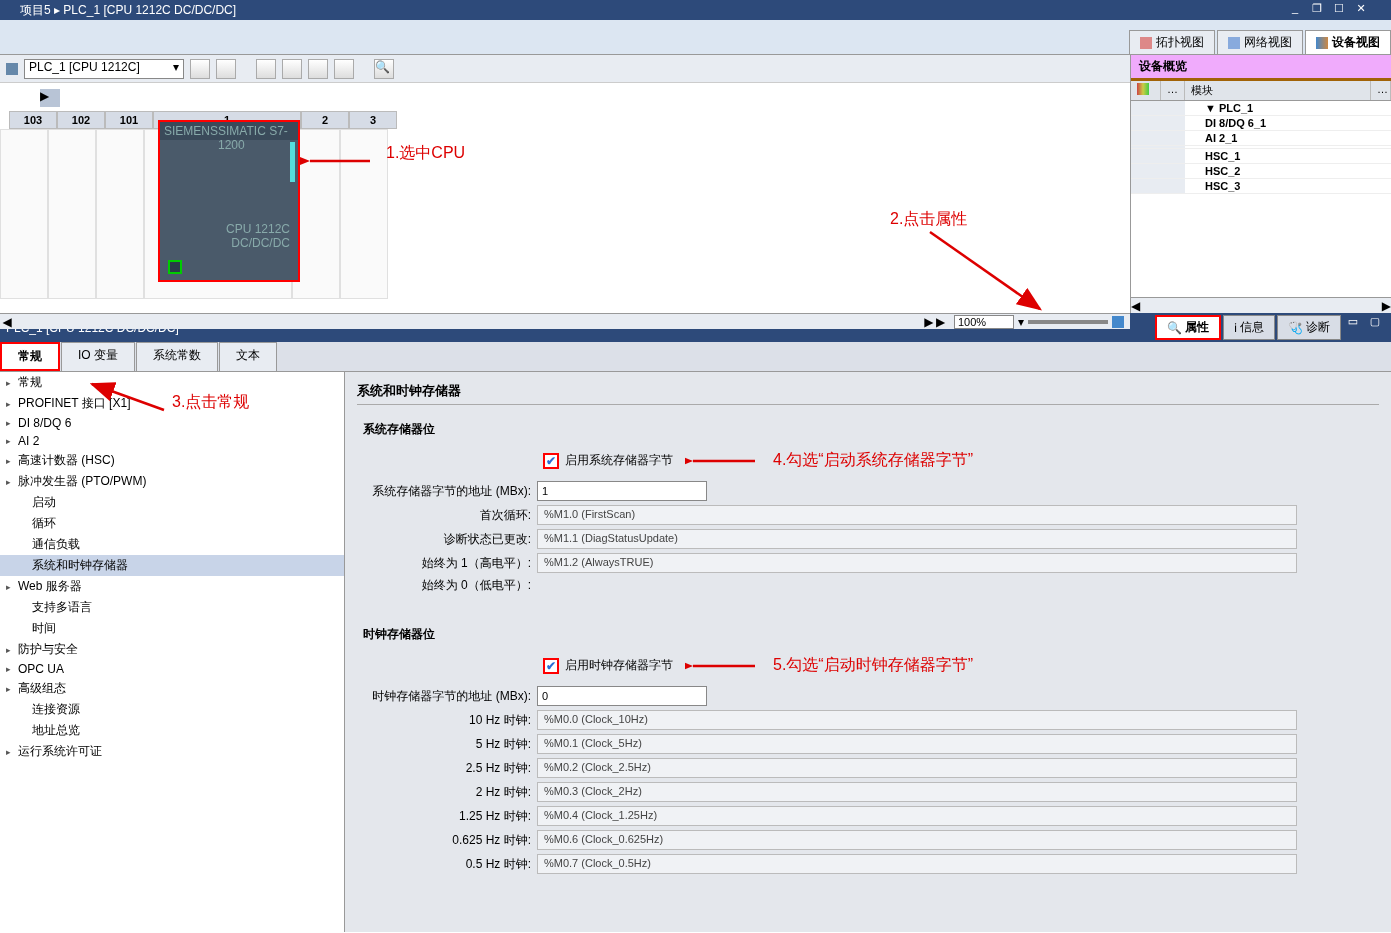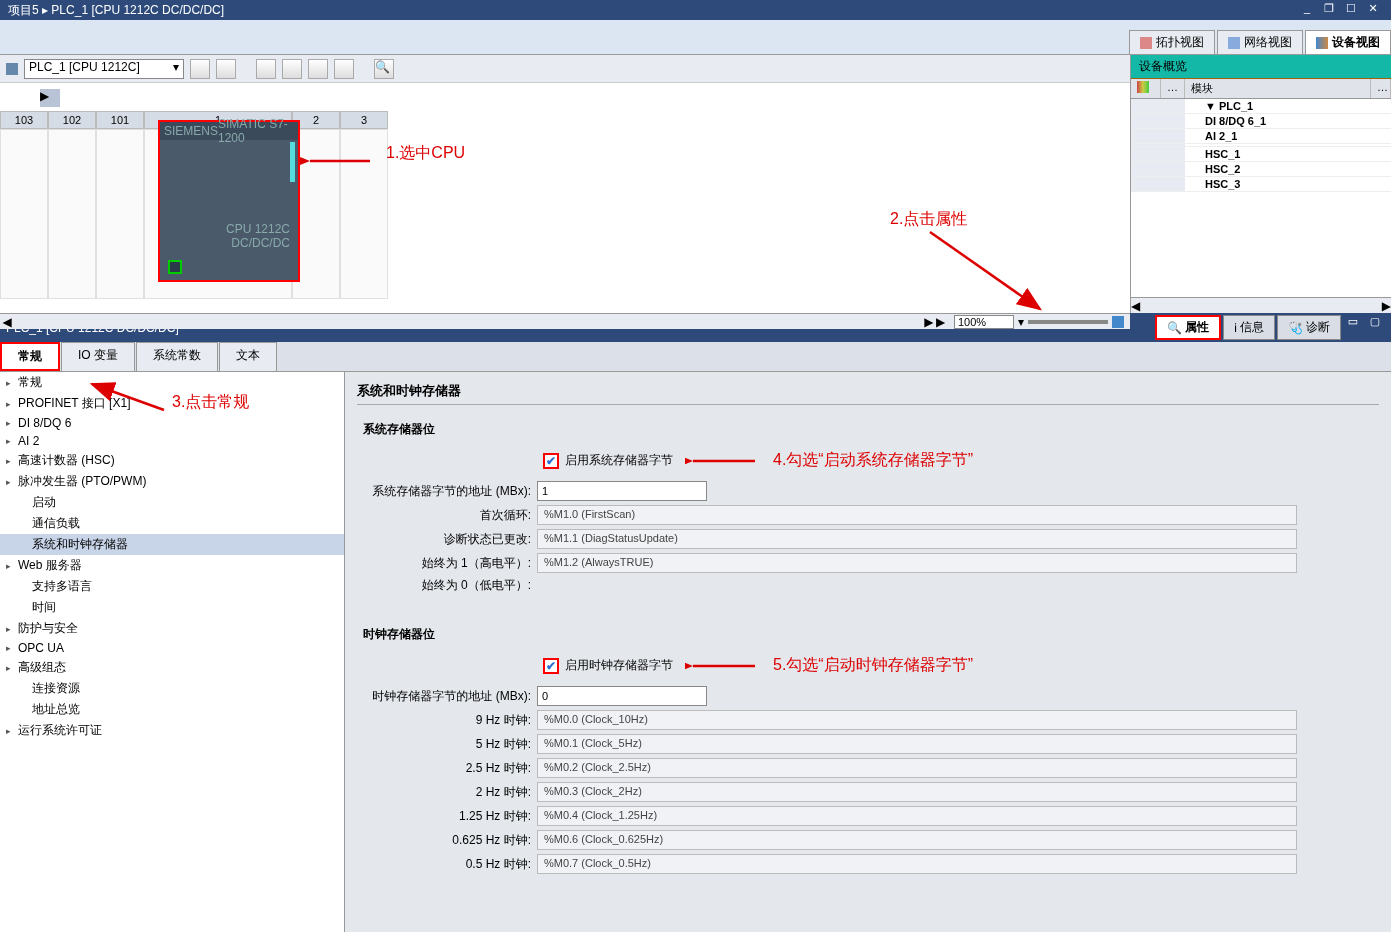--- a/index.html
+++ b/index.html
@@ -1,48 +1,48 @@
 <!DOCTYPE html>
 <html><head>
 <meta charset="utf-8">
 <style>
 * { margin: 0; padding: 0; box-sizing: border-box; font-family: "Microsoft YaHei", Arial, sans-serif; font-size: 12px; }
 body { background: #fff; overflow: hidden; }
-.titlebar { background: #2d4a7a; color: #fff; height: 20px; display: flex; align-items: center; padding: 0 8px; justify-content: space-between; }
+.titlebar { background: #2d4a7a; color: #fff; height: 20px; display: flex; align-items: center; padding: 0 20px; justify-content: space-between; }
 .titlebar-left { display: flex; align-items: center; gap: 4px; }
 .titlebar-right { display: flex; gap: 2px; }
 .wbtn { width: 20px; height: 16px; background: #2d4a7a; color: #fff; text-align: center; cursor: pointer; font-size: 11px; }
 .toolbar-gap { height: 10px; background: #dce6f2; }
 .view-tabs { display: flex; justify-content: flex-end; background: #dce6f2; border-bottom: 1px solid #999; }
 .view-tab { padding: 3px 10px; border: 1px solid #999; border-bottom: none; background: #e8ecf2; margin-left: 2px; display: flex; align-items: center; gap: 4px; cursor: pointer; }
 .view-tab.active { background: #fff; font-weight: bold; }
 .icon-sq { width: 12px; height: 12px; display: inline-block; }
 .main-split { display: flex; height: 258px; }
 .device-area { flex: 1; background: #fff; position: relative; border-right: 1px solid #999; }
 .dev-toolbar { height: 28px; background: #e8ecf2; border-bottom: 1px solid #ccc; display: flex; align-items: center; padding: 0 6px; gap: 6px; }
 .dev-select { width: 160px; height: 20px; border: 1px solid #888; background: #fff; padding: 0 4px; }
 .tbtn { width: 20px; height: 20px; border: 1px solid #aaa; background: linear-gradient(#fff,#ddd); cursor: pointer; }
 .rack-canvas { position: relative; background: #fff; height: 230px; overflow: hidden; }
-.slot-header { position: absolute; top: 28px; left: 0; display: flex; }
+.slot-header { position: absolute; top: 28px; left: 9px; display: flex; font-weight: bold; }
 .ruler-arrow { position: absolute; top: 6px; left: 40px; width: 20px; height: 18px; background: #b8c4d6; }
 .slot-h { width: 48px; text-align: center; background: #d6dce6; border: 1px solid #bbb; font-size: 11px; padding: 2px 0; }
 .slot-h.wide { width: 148px; }
 .rack-label { position: absolute; left: 0; top: 56px; font-size: 11px; }
 .rack-body { position: absolute; top: 46px; left: 0; display: flex; }
 .slot-cell { width: 48px; height: 170px; border: 1px solid #e0e0e0; background: #fafafa; }
 .slot-cell.wide { width: 148px; }
 .cpu-module { position: absolute; left: 158px; top: 37px; width: 142px; height: 162px; background: #4a5a6a; border: 2px solid red; }
-.cpu-top { height: 18px; background: #3a4a5a; color: #8aa; font-size: 8px; padding: 2px 4px; display: flex; justify-content: space-between; align-items: center; }
+.cpu-top { height: 18px; background: #3a4a5a; color: #8aa; font-size: 8px; padding: 2px 4px; display: flex; justify-content: space-between; }
 .cpu-strip { position: absolute; right: 3px; top: 20px; width: 5px; height: 40px; background: #5dd; }
 .cpu-label { position: absolute; bottom: 30px; right: 8px; color: #8aa; font-size: 7px; text-align: right; }
 .cpu-port { position: absolute; bottom: 6px; left: 8px; width: 14px; height: 14px; border: 2px solid #0c0; background: #2a3a4a; }
 .annot { position: absolute; color: #d00; font-size: 16px; pointer-events: none; }
 .arrow-svg { position: absolute; pointer-events: none; }
 .device-overview { width: 260px; background: #f5f5f5; display: flex; flex-direction: column; }
-.ov-header { background: #14b8a6; padding: 3px 8px; border-bottom: 1px solid #a16207; font-weight: normal; }
+.ov-header { background: #f0abfc; padding: 3px 8px; border-bottom: 3px solid #a16207; font-weight: bold; }
 .ov-cols { display: flex; background: #e0e4ea; border-bottom: 1px solid #999; }
 .ov-col { padding: 2px 6px; border-right: 1px solid #bbb; font-size: 11px; }
 .ov-col.c1 { width: 30px; }
 .ov-col.c2 { width: 24px; }
 .ov-col.c3 { flex: 1; }
 .ov-col.c4 { width: 20px; }
 .ov-body { flex: 1; overflow: auto; background: #fff; }
 .ov-row { display: flex; border-bottom: 1px solid #eee; font-weight: bold; }
 .ov-cell { padding: 1px 6px; font-size: 11px; }
 .ov-cell.c1 { width: 30px; background: #e8ecf2; }
@@ -299,20 +299,24 @@
       <div class="nav-item">
         <span class="nav-caret">▸</span>
         <span>脉冲发生器 (PTO/PWM)</span>
       </div>
       <div class="nav-item indent">
         <span class="nav-caret"></span>
         <span>启动</span>
       </div>
       <div class="nav-item indent">
         <span class="nav-caret"></span>
+        <span>循环</span>
+      </div>
+      <div class="nav-item indent">
+        <span class="nav-caret"></span>
         <span>通信负载</span>
       </div>
       <div class="nav-item indent selected">
         <span class="nav-caret"></span>
         <span>系统和时钟存储器</span>
       </div>
       <div class="nav-item">
         <span class="nav-caret">▸</span>
         <span>Web 服务器</span>
       </div>
@@ -411,21 +415,21 @@
             <line x1="70" y1="8" x2="8" y2="8" stroke="#d00" stroke-width="2.5" marker-end="url(#ah5)"></line>
           </svg>
         <span class="annot" style="position:relative;left:20px">5.勾选“启动时钟存储器字节”</span>
       </div>
       <div class="form-row">
         <div class="form-label">时钟存储器字节的地址 (MBx):</div>
         <input class="form-input" value="0" style="">
       </div>
       <div id="clk-rows">
           <div class="form-row">
-            <div class="form-label">9 Hz 时钟:</div>
+            <div class="form-label">10 Hz 时钟:</div>
             <div class="form-display">%M0.0 (Clock_10Hz)</div>
           </div>
           <div class="form-row">
             <div class="form-label">5 Hz 时钟:</div>
             <div class="form-display">%M0.1 (Clock_5Hz)</div>
           </div>
           <div class="form-row">
             <div class="form-label">2.5 Hz 时钟:</div>
             <div class="form-display">%M0.2 (Clock_2.5Hz)</div>
           </div>

